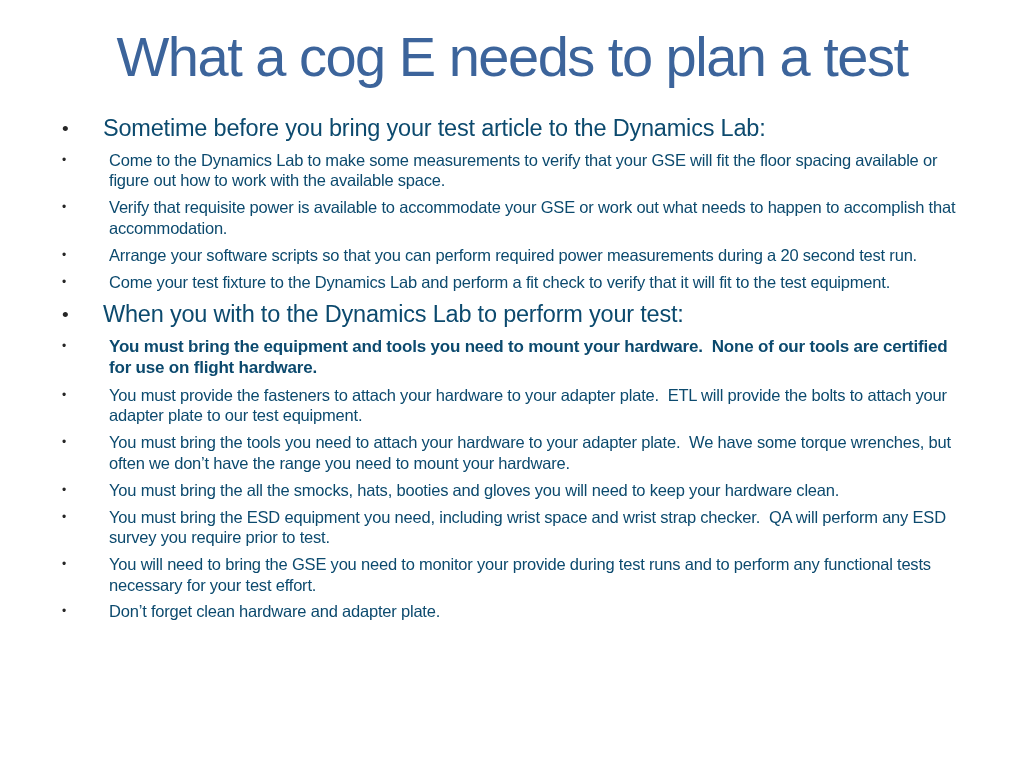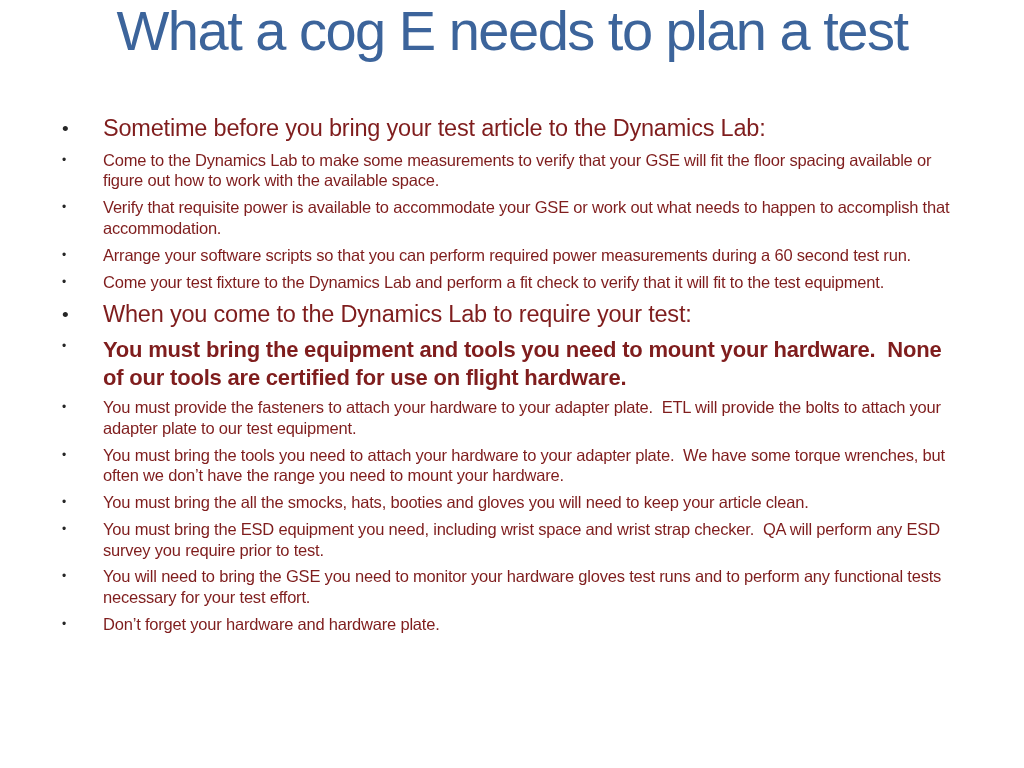--- a/index.html
+++ b/index.html
@@ -14,20 +14,21 @@
     overflow: hidden;
   }
   .slide {
     position: relative;
     width: 1024px;
     height: 768px;
     background: #ffffff;
   }
   .title {
     margin: 0;
+    padding-top: 26px;
     text-align: center;
     font-size: 56px;
     font-weight: 400;
     letter-spacing: -1.5px;
     color: #3C649B;
     line-height: 1.1;
   }
   .content {
     position: absolute;
     left: 58px;
@@ -39,21 +40,21 @@
     align-items: flex-start;
   }
   .dot {
     flex: 0 0 41px;
     text-align: left;
     padding-left: 4px;
     color: #262626;
   }
   .txt {
     flex: 1 1 auto;
-    color: #7f1d1d;
+    color: #0c4a6e;
     letter-spacing: -0.2px;
     white-space: pre-wrap;
   }
   .item.h {
     margin-top: 9px;
     margin-bottom: 8px;
   }
   .item.h .txt {
     font-size: 23.5px;
     line-height: 1.15;
@@ -61,28 +62,29 @@
   .item.h .dot {
     font-size: 19px;
     line-height: 27px;
   }
   .item.b {
     margin-bottom: 6.5px;
   }
   .item.b .txt {
     font-size: 16.5px;
     line-height: 1.24;
+    margin-left: 6px;
   }
   .item.b .dot {
     font-size: 12px;
     line-height: 20px;
   }
   .item.b.bold .txt {
     font-weight: bold;
-    font-size: 22px;
+    font-size: 17px;
   }
 </style>
 </head>
 <body>
 
 <div class="slide">
   <h1 class="title">What a cog E needs to plan a test</h1>
   <div class="content" id="content">
       <div class="item h">
         <span class="dot">•</span>
@@ -91,52 +93,52 @@
       <div class="item b">
         <span class="dot">•</span>
         <div class="txt">Come to the Dynamics Lab to make some measurements to verify that your GSE will fit the floor spacing available or figure out how to work with the available space.</div>
       </div>
       <div class="item b">
         <span class="dot">•</span>
         <div class="txt">Verify that requisite power is available to accommodate your GSE or work out what needs to happen to accomplish that accommodation.</div>
       </div>
       <div class="item b">
         <span class="dot">•</span>
-        <div class="txt">Arrange your software scripts so that you can perform required power measurements during a 60 second test run.</div>
+        <div class="txt">Arrange your software scripts so that you can perform required power measurements during a 20 second test run.</div>
       </div>
       <div class="item b">
         <span class="dot">•</span>
         <div class="txt">Come your test fixture to the Dynamics Lab and perform a fit check to verify that it will fit to the test equipment.</div>
       </div>
       <div class="item h">
         <span class="dot">•</span>
-        <div class="txt">When you come to the Dynamics Lab to require your test:</div>
+        <div class="txt">When you with to the Dynamics Lab to perform your test:</div>
       </div>
       <div class="item b bold">
         <span class="dot">•</span>
         <div class="txt">You must bring the equipment and tools you need to mount your hardware.  None of our tools are certified for use on flight hardware.</div>
       </div>
       <div class="item b">
         <span class="dot">•</span>
         <div class="txt">You must provide the fasteners to attach your hardware to your adapter plate.  ETL will provide the bolts to attach your adapter plate to our test equipment.</div>
       </div>
       <div class="item b">
         <span class="dot">•</span>
         <div class="txt">You must bring the tools you need to attach your hardware to your adapter plate.  We have some torque wrenches, but often we don’t have the range you need to mount your hardware.</div>
       </div>
       <div class="item b">
         <span class="dot">•</span>
-        <div class="txt">You must bring the all the smocks, hats, booties and gloves you will need to keep your article clean.</div>
+        <div class="txt">You must bring the all the smocks, hats, booties and gloves you will need to keep your hardware clean.</div>
       </div>
       <div class="item b">
         <span class="dot">•</span>
         <div class="txt">You must bring the ESD equipment you need, including wrist space and wrist strap checker.  QA will perform any ESD survey you require prior to test.</div>
       </div>
       <div class="item b">
         <span class="dot">•</span>
-        <div class="txt">You will need to bring the GSE you need to monitor your hardware gloves test runs and to perform any functional tests necessary for your test effort.</div>
+        <div class="txt">You will need to bring the GSE you need to monitor your provide during test runs and to perform any functional tests necessary for your test effort.</div>
       </div>
       <div class="item b">
         <span class="dot">•</span>
-        <div class="txt">Don’t forget your hardware and hardware plate.</div>
+        <div class="txt">Don’t forget clean hardware and adapter plate.</div>
       </div>
     </div>
 </div>
 
 </body></html>

